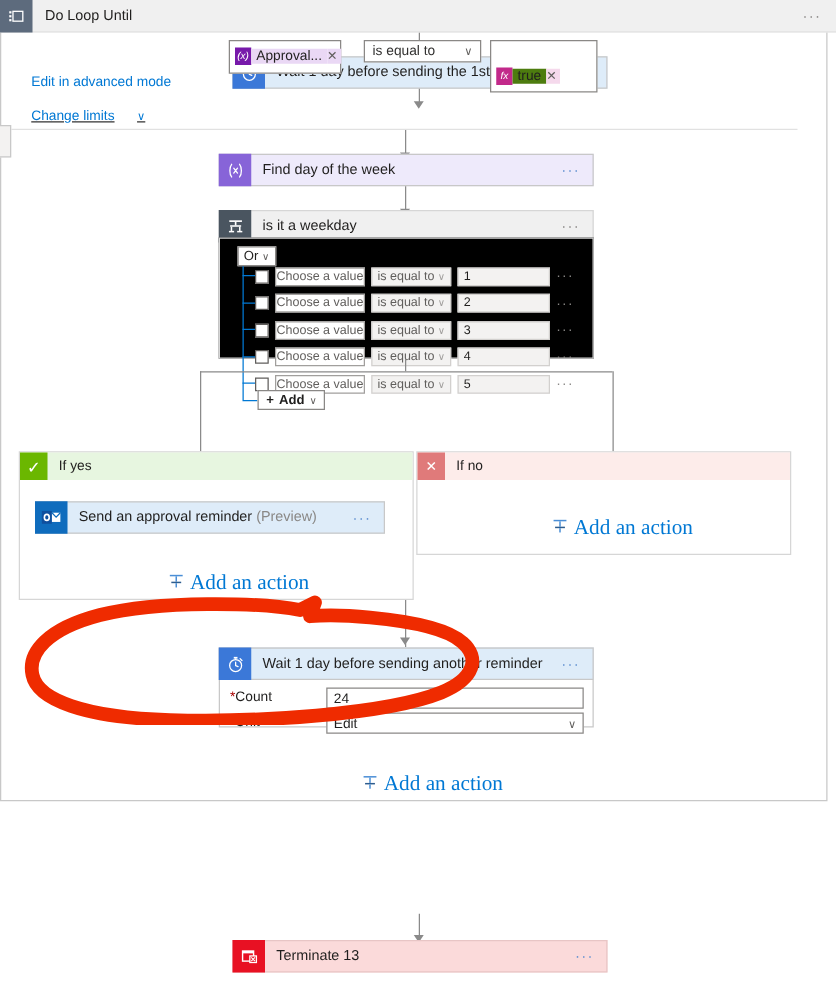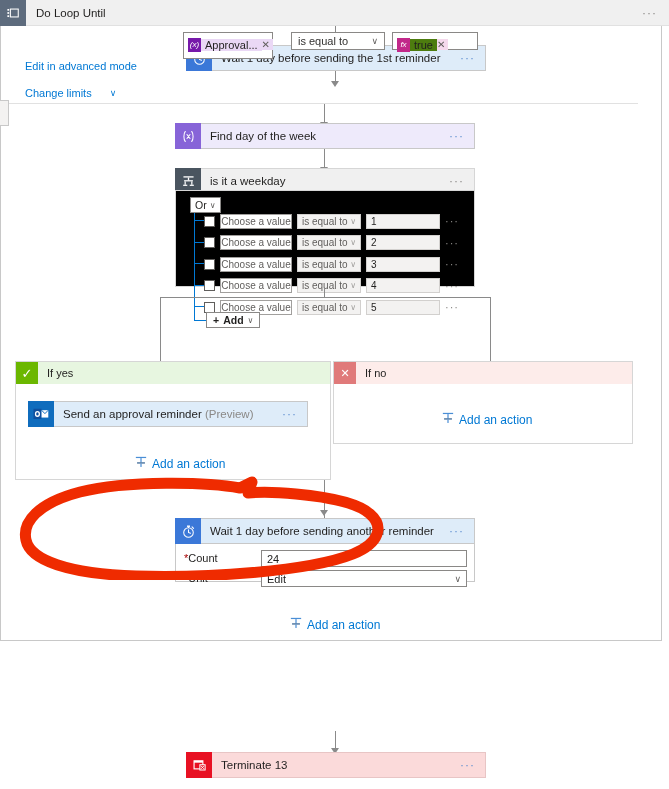--- a/index.html
+++ b/index.html
@@ -124,21 +124,21 @@
     font-size:10.5px;font-weight:bold;color:#201f1e;
   }
   .addbtn .chev{font-weight:normal;font-size:8px;color:#605e5c;}
 
   
   .branch{box-sizing:border-box;border:1px solid #d6d6d6;background:#fff;}
   .branchHead{height:22px;display:flex;align-items:center;box-sizing:border-box;}
   .branchHead .bico{width:22px;height:22px;flex:0 0 22px;display:flex;align-items:center;justify-content:center;font-size:13px;color:#fff;}
   .branchHead .blabel{padding-left:9px;font-size:11px;color:#201f1e;}
 
-  .addaction{display:inline-flex;align-items:center;gap:5px;color:#0078d4;font-size:12px;}
+  .addaction{display:inline-flex;align-items:center;gap:5px;color:#0078d4;font-size:17px;font-family:Liberation Serif, serif;}
 
   
   .paramLabel{font-size:11px;color:#201f1e;}
   .req{color:#a80000;}
   .inputbox{
     box-sizing:border-box;border:1px solid #8a8886;background:#fff;height:17px;
     display:flex;align-items:center;padding:0 5px;font-size:11px;color:#201f1e;
   }
   .inputbox .chev{margin-left:auto;color:#605e5c;font-size:9px;}
 
@@ -196,31 +196,31 @@
         <span class="tlabel" style="background:#ead8f5;">Approval...</span>
         <span class="tx" style="background:#ead8f5;">✕</span>
       </span>
     </div>
 
     <div class="selectbox abs" style="left:291px;top:32px;width:94px;height:18px;">
       <span>is equal to</span>
       <span class="chev">∨</span>
     </div>
 
-    <div class="tokbox abs" style="left:392px;top:32px;width:86px;height:18px;padding:4px 4px;">
+    <div class="tokbox abs" style="left:392px;top:32px;width:86px;height:18px;padding:20px 4px;">
       <span class="token">
         <span class="tico" style="background:#c2298a;">fx</span>
         <span class="tlabel" style="background:#4d7c0f;">true</span>
         <span class="tx" style="background:#f5d9ec;">✕</span>
       </span>
     </div>
 
     <div class="link abs" style="left:11px;top:60px;">Edit in advanced mode</div>
 
-    <div class="abs" style="left:11px;top:87px;display:flex;align-items:center;gap:4px;">
+    <div class="abs" style="left:11px;top:87px;display:flex;align-items:center;gap:4px;text-decoration:underline;">
       <span class="link">Change limits</span>
       <span class="link" style="font-size:9px;">∨</span>
     </div>
 
     <div class="abs" style="left:9px;top:103px;width:629px;height:1px;background:#e1e1e1;"></div>
 
     <div class="vline" style="left:324px;top:104px;height:20px;"></div>
     <div class="arrowhead" style="left:320px;top:122px;"></div>
 
     <div class="node abs" style="left:175px;top:123px;width:300px;background:#eeeafb;">

